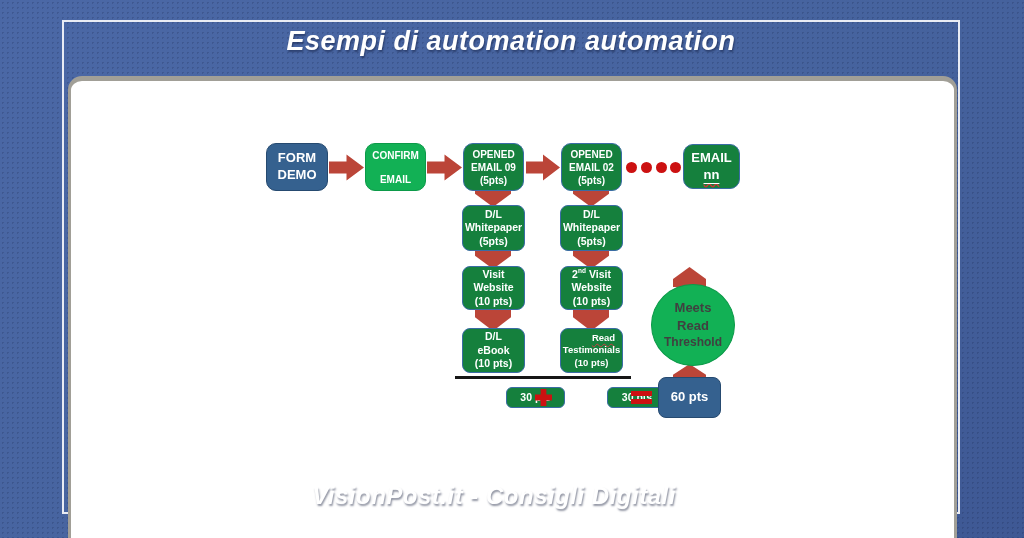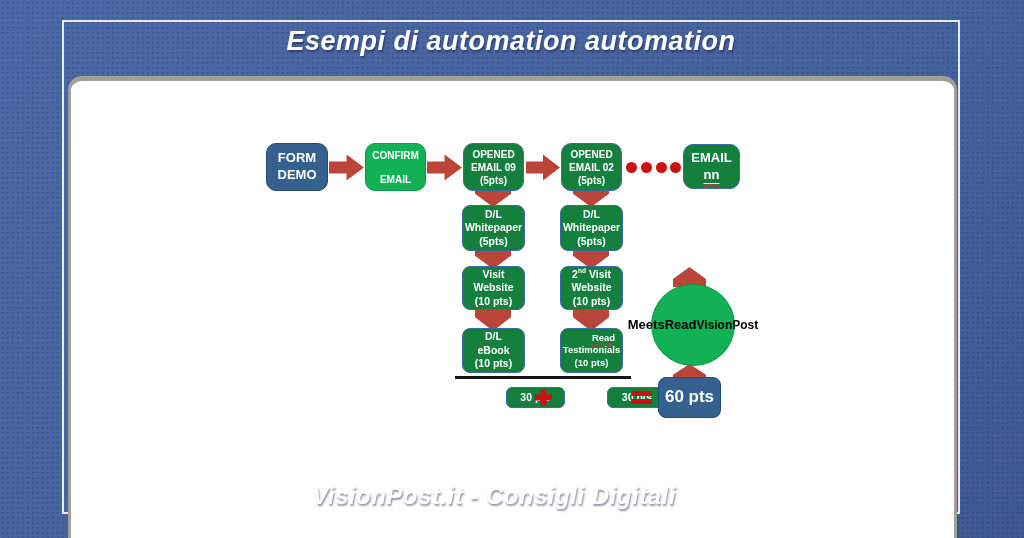--- a/index.html
+++ b/index.html
@@ -47,22 +47,22 @@
     clip-path:polygon(0 0,100% 0,100% 40%,50% 100%,0 40%);}
   .vup{position:absolute;background:#bb4538;z-index:2;
     clip-path:polygon(50% 0,100% 60%,100% 100%,0 100%,0 60%);}
   .dot{position:absolute;width:11px;height:11px;border-radius:50%;background:#cc1111;z-index:3;}
   .plus{position:absolute;background:#cc1111;z-index:3;
     clip-path:polygon(33% 0,67% 0,67% 33%,100% 33%,100% 67%,67% 67%,67% 100%,33% 100%,33% 67%,0 67%,0 33%,33% 33%);}
   .equals{position:absolute;height:3px;border-top:5px solid #cc1111;border-bottom:5px solid #cc1111;z-index:3;box-sizing:content-box;}
   .sumline{position:absolute;background:#161616;z-index:2;}
   .circle{
     position:absolute;border-radius:50%;background:#12b155;border:1.5px solid #0c9a49;
-    display:flex;flex-direction:row;align-items:center;justify-content:center;
-    color:#000000;font-weight:bold;text-align:left;z-index:3;line-height:1.35;box-sizing:border-box;
+    display:flex;flex-direction:column;align-items:center;justify-content:center;
+    color:#404040;font-weight:bold;text-align:left;z-index:3;line-height:1.35;box-sizing:border-box;
   }
   .nn-wrap{text-decoration:underline wavy #cc3333;text-underline-offset:4px;}
   .nn{text-decoration:underline;}
   .spell{text-decoration:underline wavy #c84040;text-decoration-thickness:1px;text-underline-offset:2px;padding-left:24px;}
   .suptext{font-size:.62em;vertical-align:super;}
   .postword{margin-left:3px;}
 </style>
 </head>
 <body>
 
@@ -153,40 +153,40 @@
       <span>Testimonials</span>
       <span>(10 pts)</span>
     </div>
 
 
     <div class="vup" style="left:602px;top:186px;width:33px;height:20px;"></div>
 
     <div class="circle" style="left:580px;top:203px;width:84px;height:82px;font-size:13px;">
       <span>Meets</span>
       <span>Read</span>
-      <span style="font-size:12px;">VisionPost</span>
+      <span style="font-size:12px;">Threshold</span>
     </div>
 
     <div class="vup" style="left:602px;top:283px;width:33px;height:18px;"></div>
 
     <div class="sumline" style="left:384px;top:295px;width:176px;height:3px;"></div>
 
     <div class="box light r6" style="left:391px;top:306px;width:59px;height:21px;font-size:10.5px;">
       <span>30 pts</span>
     </div>
 
     <div class="plus" style="left:464px;top:308px;width:17px;height:17px;"></div>
 
     <div class="box light r6" style="left:492px;top:306px;width:60px;height:21px;font-size:10.5px;">
       <span>30 pts</span>
     </div>
 
     <div class="equals" style="left:560px;top:310px;width:21px;"></div>
 
-    <div class="box steel r12" style="left:587px;top:296px;width:63px;height:41px;font-size:17px;">
+    <div class="box steel r12" style="left:587px;top:296px;width:63px;height:41px;font-size:13px;">
       <span>60 pts</span>
     </div>
 
   </div>
 
   <div class="footer-text">VisionPost.it - Consigli Digitali</div>
 
 </div>
 
 </body></html>

